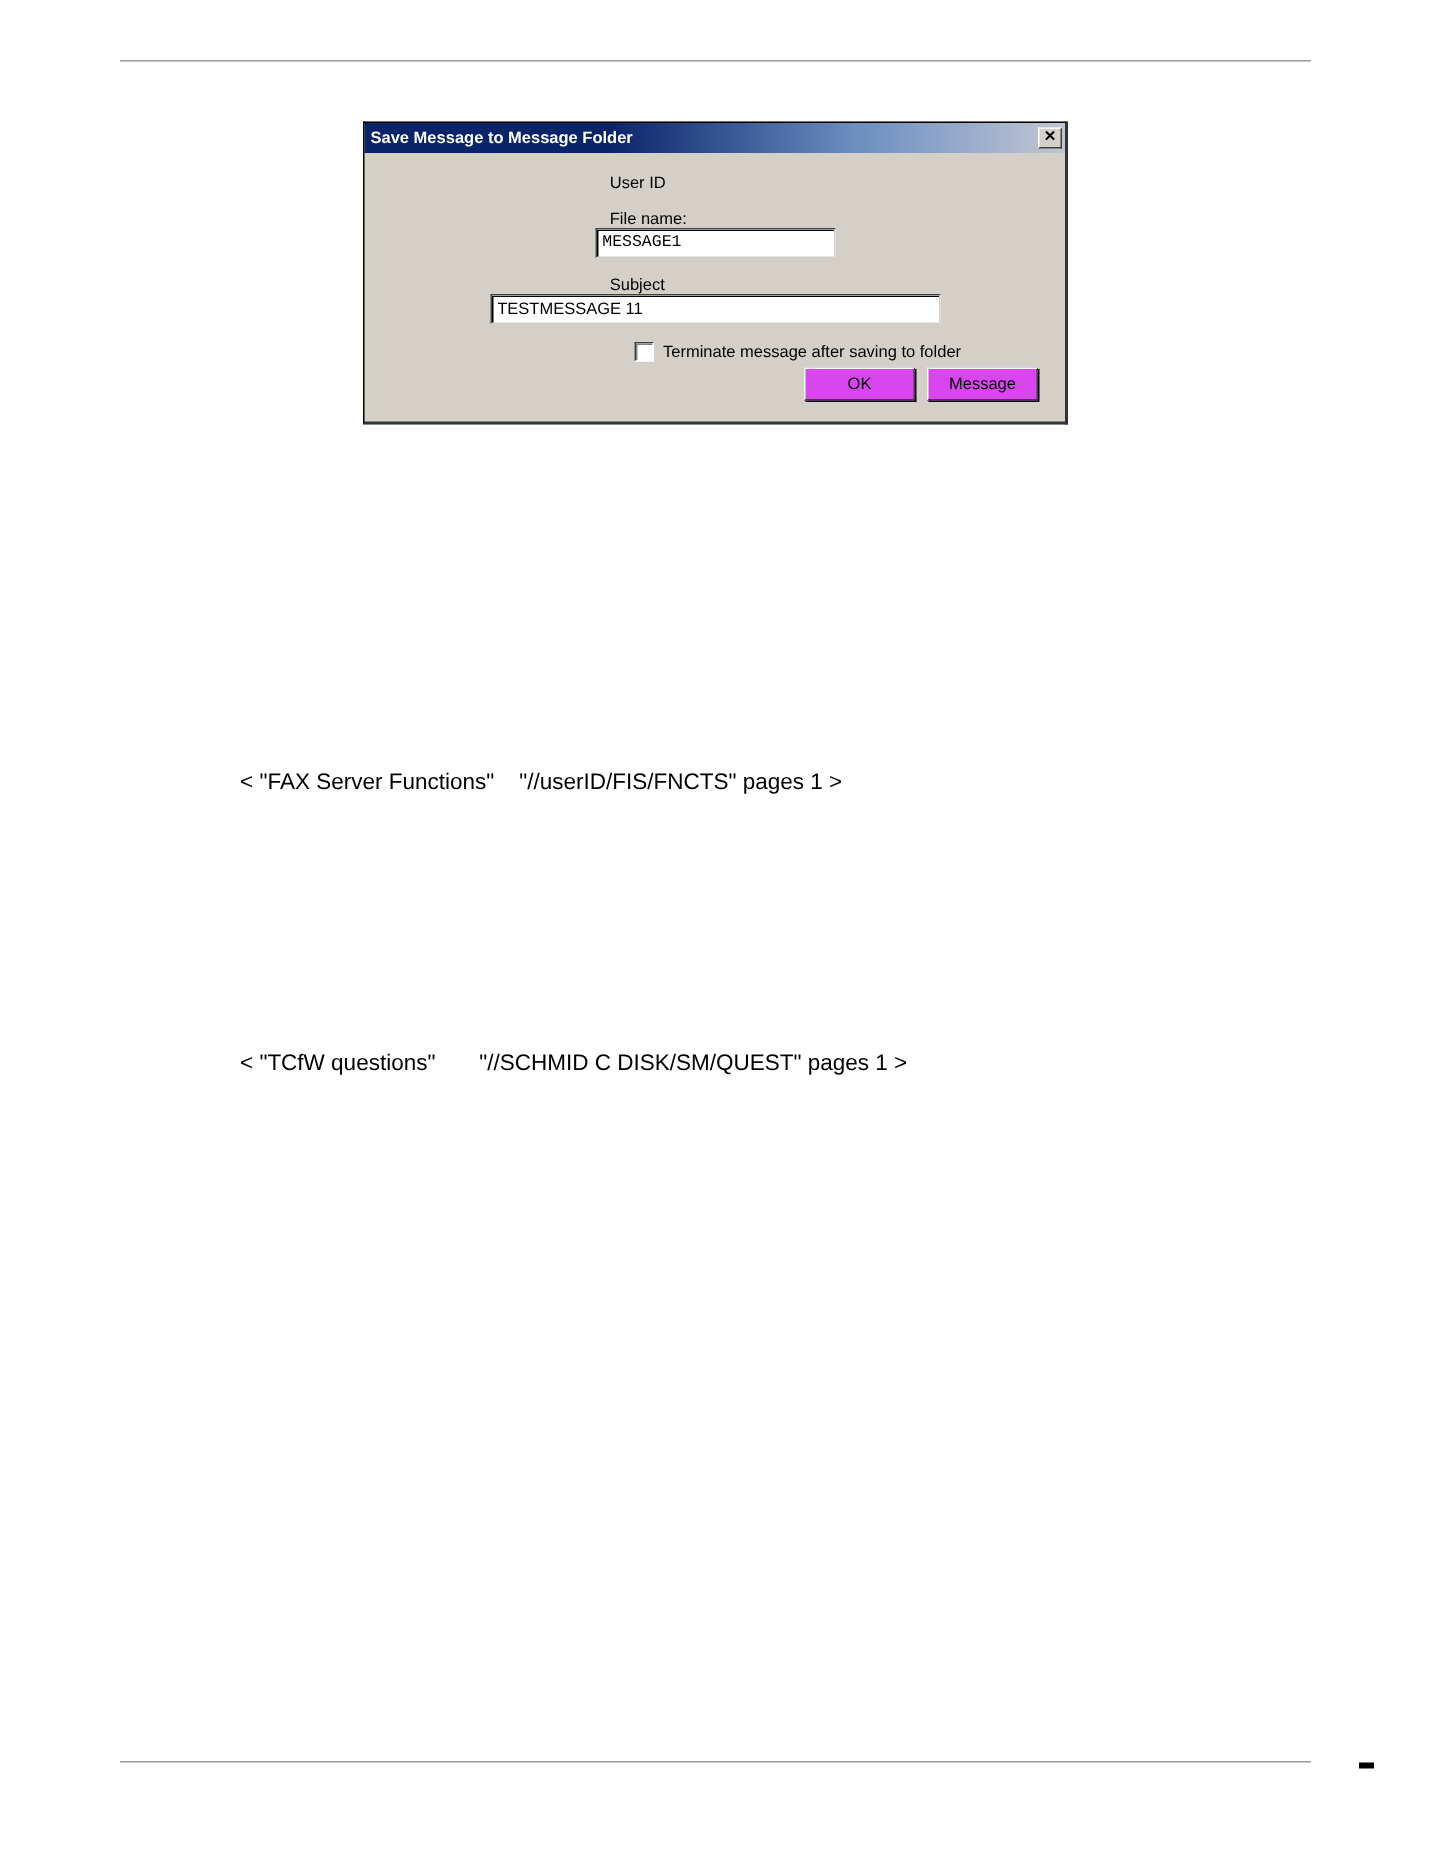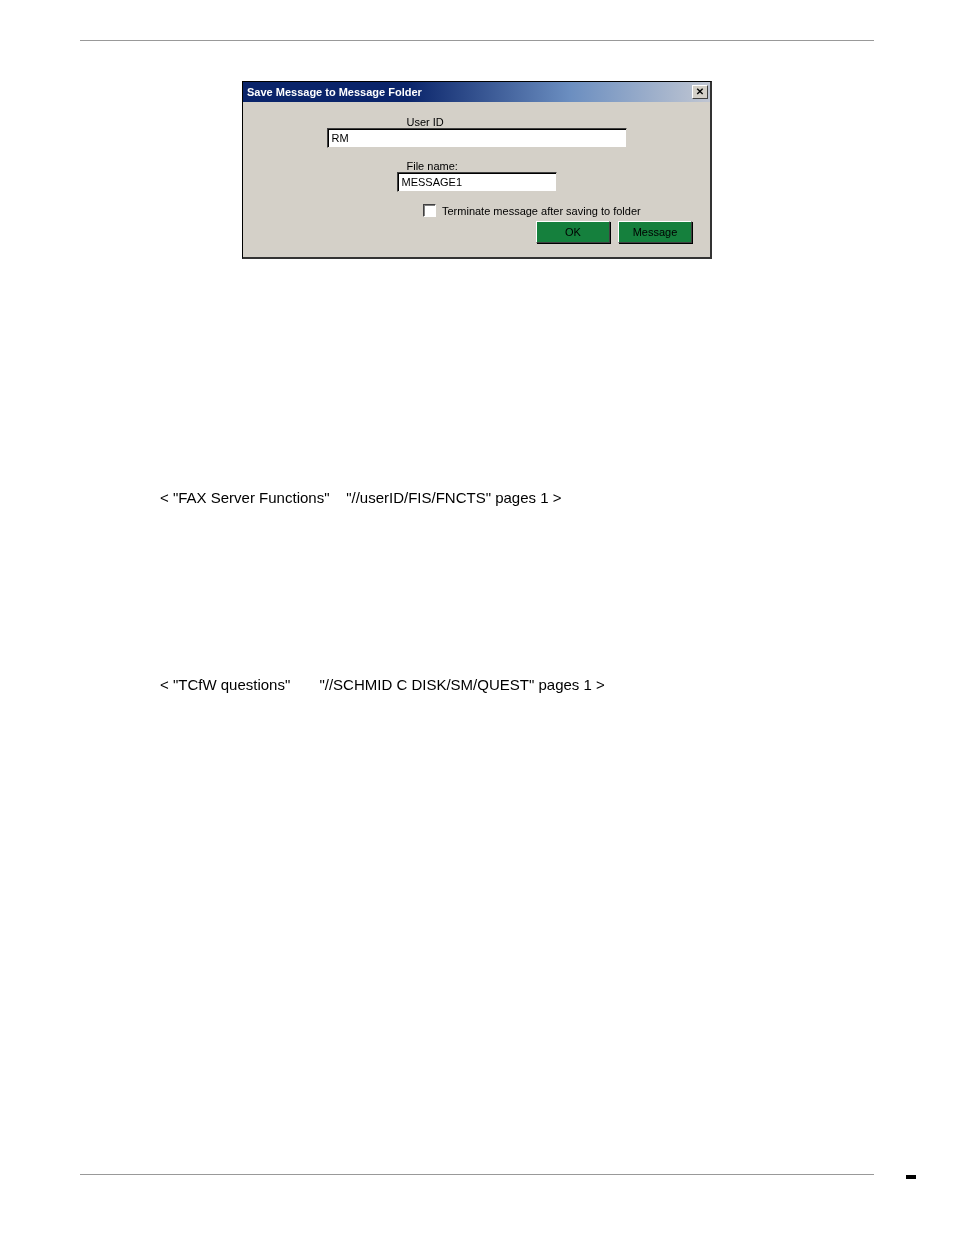--- a/index.html
+++ b/index.html
@@ -80,21 +80,21 @@
     border-left-color: #404040;
     border-right-color: #d4d0c8;
     border-bottom-color: #d4d0c8;
     box-shadow: inset 1px 1px 0 #000;
     background: #fff;
     font-size: 11px;
     padding: 2px 4px;
     font-family: Tahoma, Arial, sans-serif;
   }
   .input-userid { width: 300px; }
-  .input-filename { width: 160px; }
+  .input-filename { width: 160px; font-family: Liberation Mono, monospace; }
   .input-subject { width: 300px; }
   .check-row {
     display: flex;
     align-items: center;
     margin-left: 164px;
     margin-top: 6px;
     margin-bottom: 4px;
     font-size: 11px;
   }
   .checkbox {
@@ -109,21 +109,21 @@
   }
   .btn-row {
     display: flex;
     justify-content: flex-end;
     gap: 8px;
     padding-right: 2px;
   }
   .btn {
     width: 74px;
     height: 22px;
-    background: #15803d;
+    background: #d946ef;
     border: 1px solid #fff;
     border-right-color: #404040;
     border-bottom-color: #404040;
     box-shadow: 1px 1px 0 #000;
     font-size: 11px;
     text-align: center;
     line-height: 20px;
     font-family: Tahoma, Arial, sans-serif;
   }
   .code-line {
@@ -156,26 +156,29 @@
 
   <div class="dialog-wrap">
     <div class="dialog">
       <div class="titlebar">
         <span>Save Message to Message Folder</span>
         <div class="close-btn">✕</div>
       </div>
       <div class="dialog-body">
         <div class="field-row">
           <div class="field-label">User ID</div>
-          <input class="text-input input-userid" value="RM" style="">
         </div>
         <div class="field-row">
           <div class="field-label">File name:</div>
           <input class="text-input input-filename" value="MESSAGE1" style="">
         </div>
+        <div class="field-row">
+          <div class="field-label">Subject</div>
+          <input class="text-input input-subject" value="TESTMESSAGE 11" style="">
+        </div>
         <div class="check-row">
           <div class="checkbox"></div>
           <span>Terminate message after saving to folder</span>
         </div>
         <div class="btn-row">
           <div class="btn">OK</div>
           <div class="btn">Message</div>
         </div>
       </div>
     </div>

